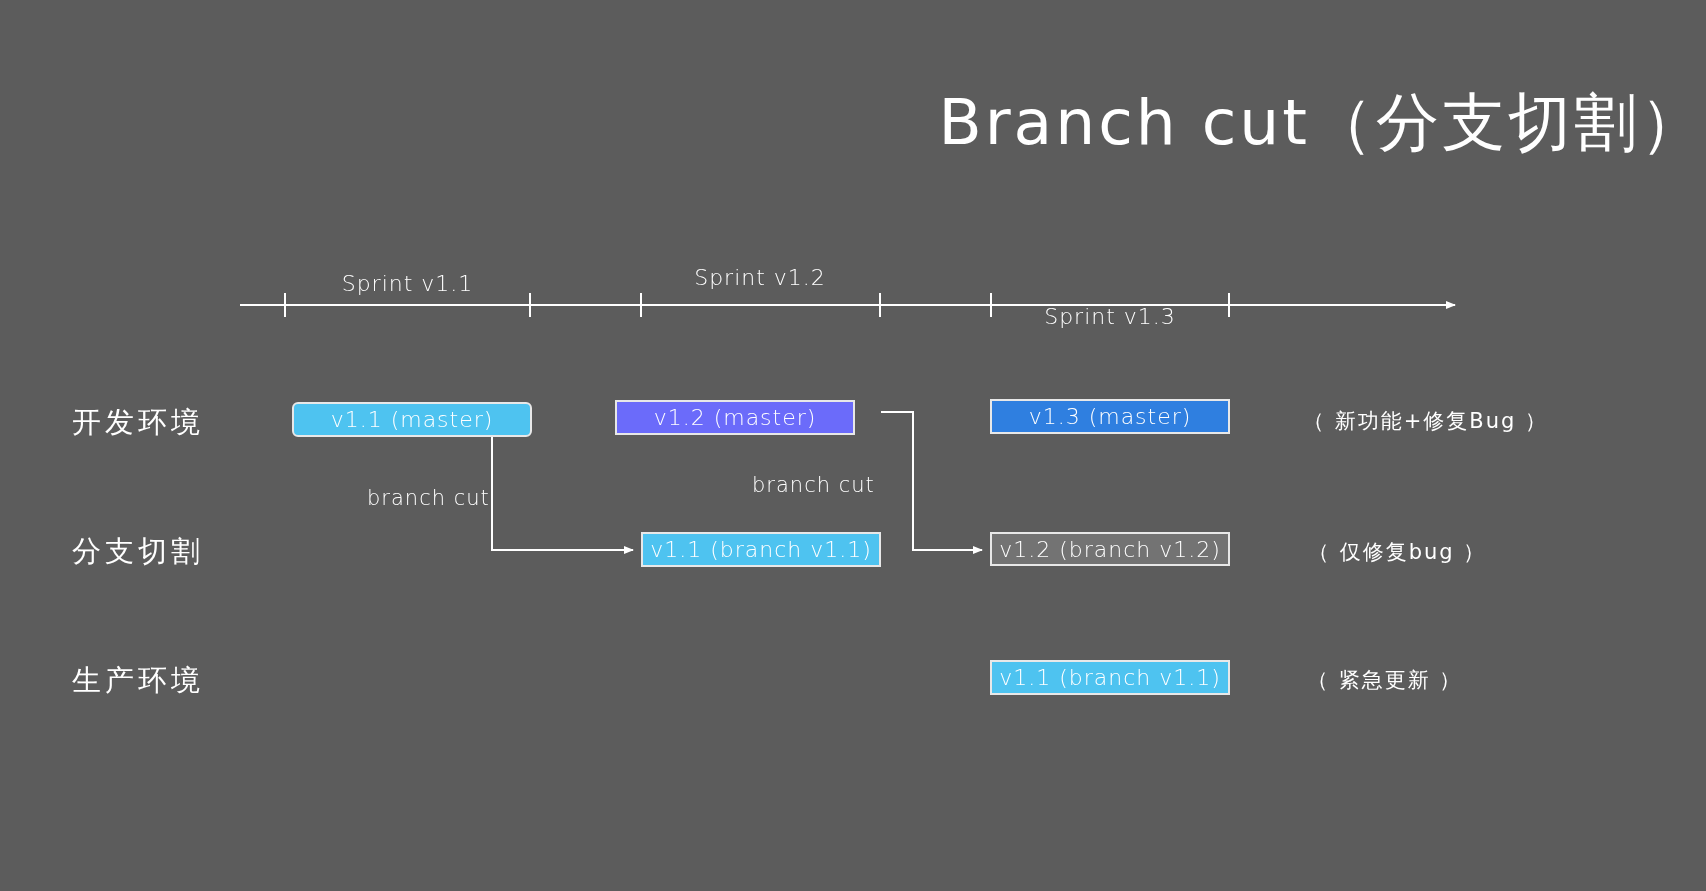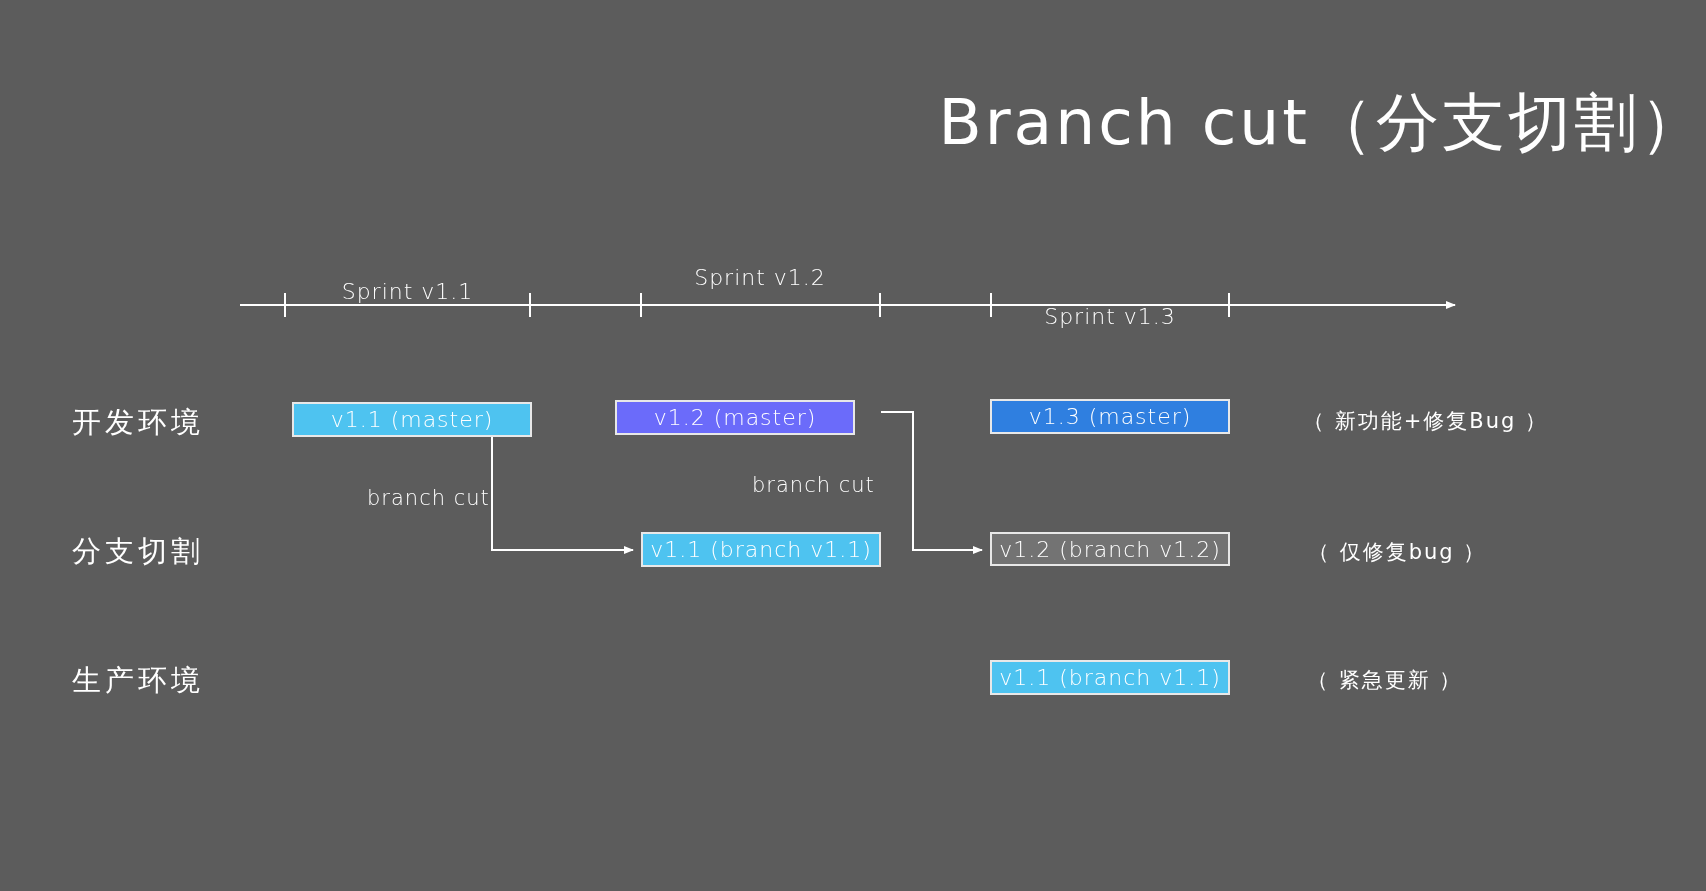--- a/index.html
+++ b/index.html
@@ -98,21 +98,21 @@
     font-weight: 300;
   }
 </style>
 </head>
 <body>
 
 <div id="canvas">
 
   <div class="title">Branch cut（分支切割）</div>
 
-  <div class="sprint-label" style="left:285px; top:279px; width:245px;">Sprint v1.1</div>
+  <div class="sprint-label" style="left:285px; top:271px; width:245px;">Sprint v1.1</div>
   <div class="sprint-label" style="left:640px; top:265px; width:240px;">Sprint v1.2</div>
   <div class="sprint-label" style="left:990px; top:260px; width:240px;margin-top:44px;">Sprint v1.3</div>
 
   <svg class="timeline-svg" viewBox="0 0 1706 891" xmlns="http://www.w3.org/2000/svg">
     <defs>
       <marker id="arrowhead" markerWidth="10" markerHeight="8" refX="9" refY="4" orient="auto" markerUnits="userSpaceOnUse">
         <path d="M0,0 L10,4 L0,8 z" fill="#ffffff"></path>
       </marker>
     </defs>
 
@@ -130,21 +130,21 @@
       <path d="M492,437 L492,550 L633,550" stroke="#ffffff" stroke-width="2" fill="none" marker-end="url(#arrowhead)"></path>
     </g>
 
     <g>
       <path d="M881,412 L913,412 L913,550 L982,550" stroke="#ffffff" stroke-width="2" fill="none" marker-end="url(#arrowhead)"></path>
     </g>
   </svg>
 
   <div class="row-label" style="left:72px; top:403px;">开发环境</div>
 
-  <div class="node-box" style="left:292px; top:402px; width:240px; height:35px; background:#4ec3f0;">
+  <div class="node-box" style="left:292px; top:402px; width:240px; height:35px; background:#4ec3f0;border-radius:6px;">
     <span>v1.1 (master)</span>
   </div>
 
   <div class="node-box" style="left:615px; top:400px; width:240px; height:35px; background:#6b6bfa;">
     <span>v1.2 (master)</span>
   </div>
 
   <div class="node-box" style="left:990px; top:399px; width:240px; height:35px; background:#2f7fe0;">
     <span>v1.3 (master)</span>
   </div>

